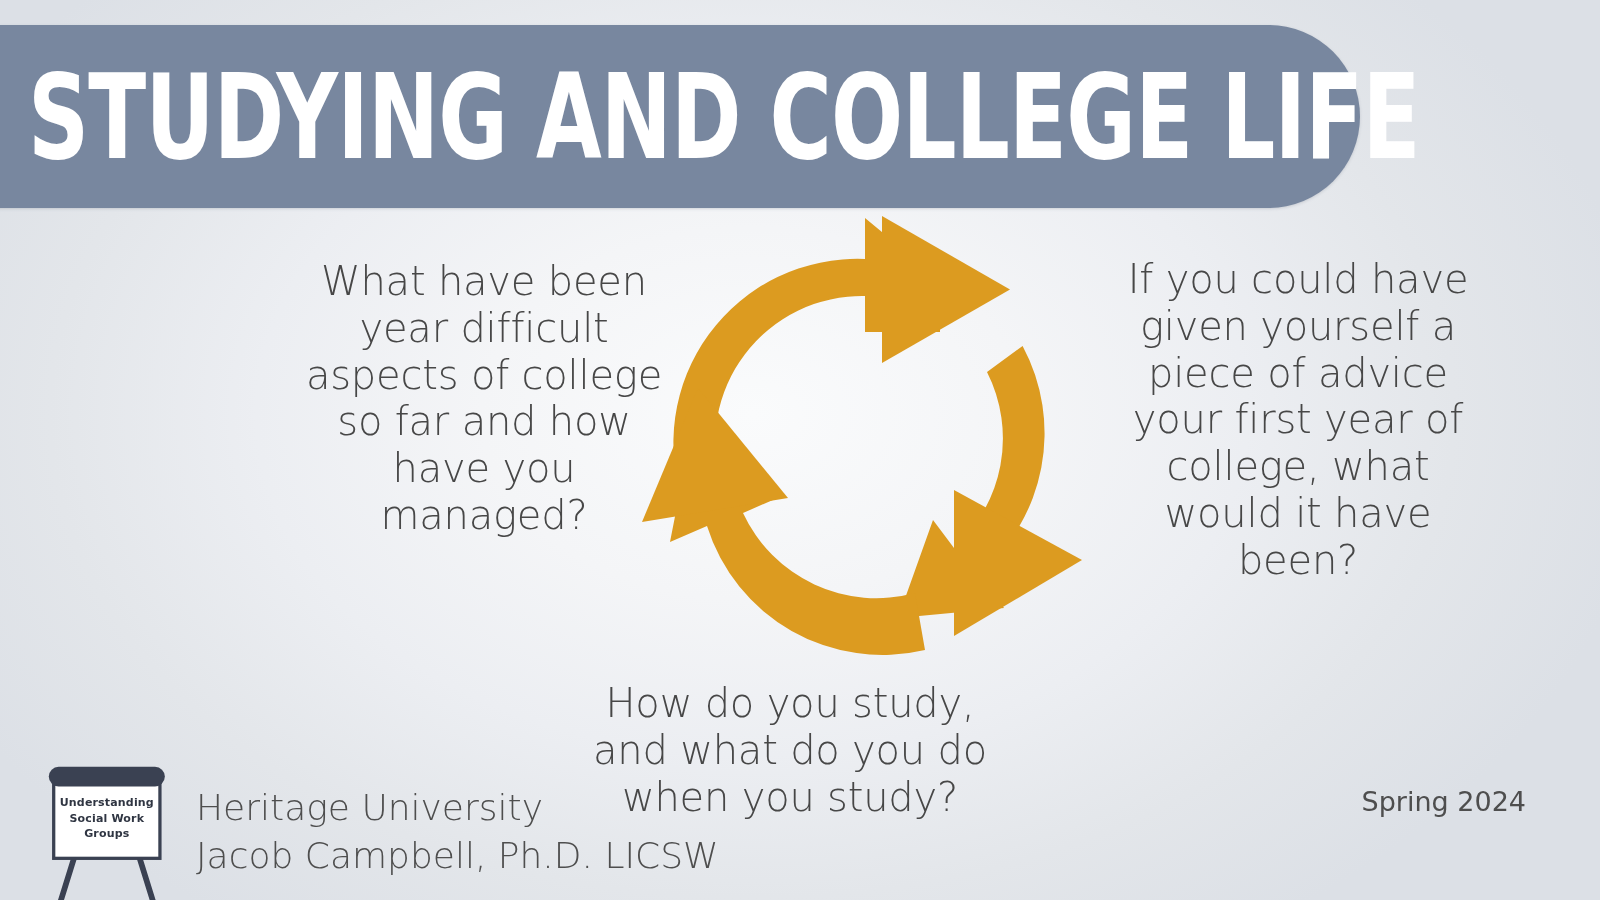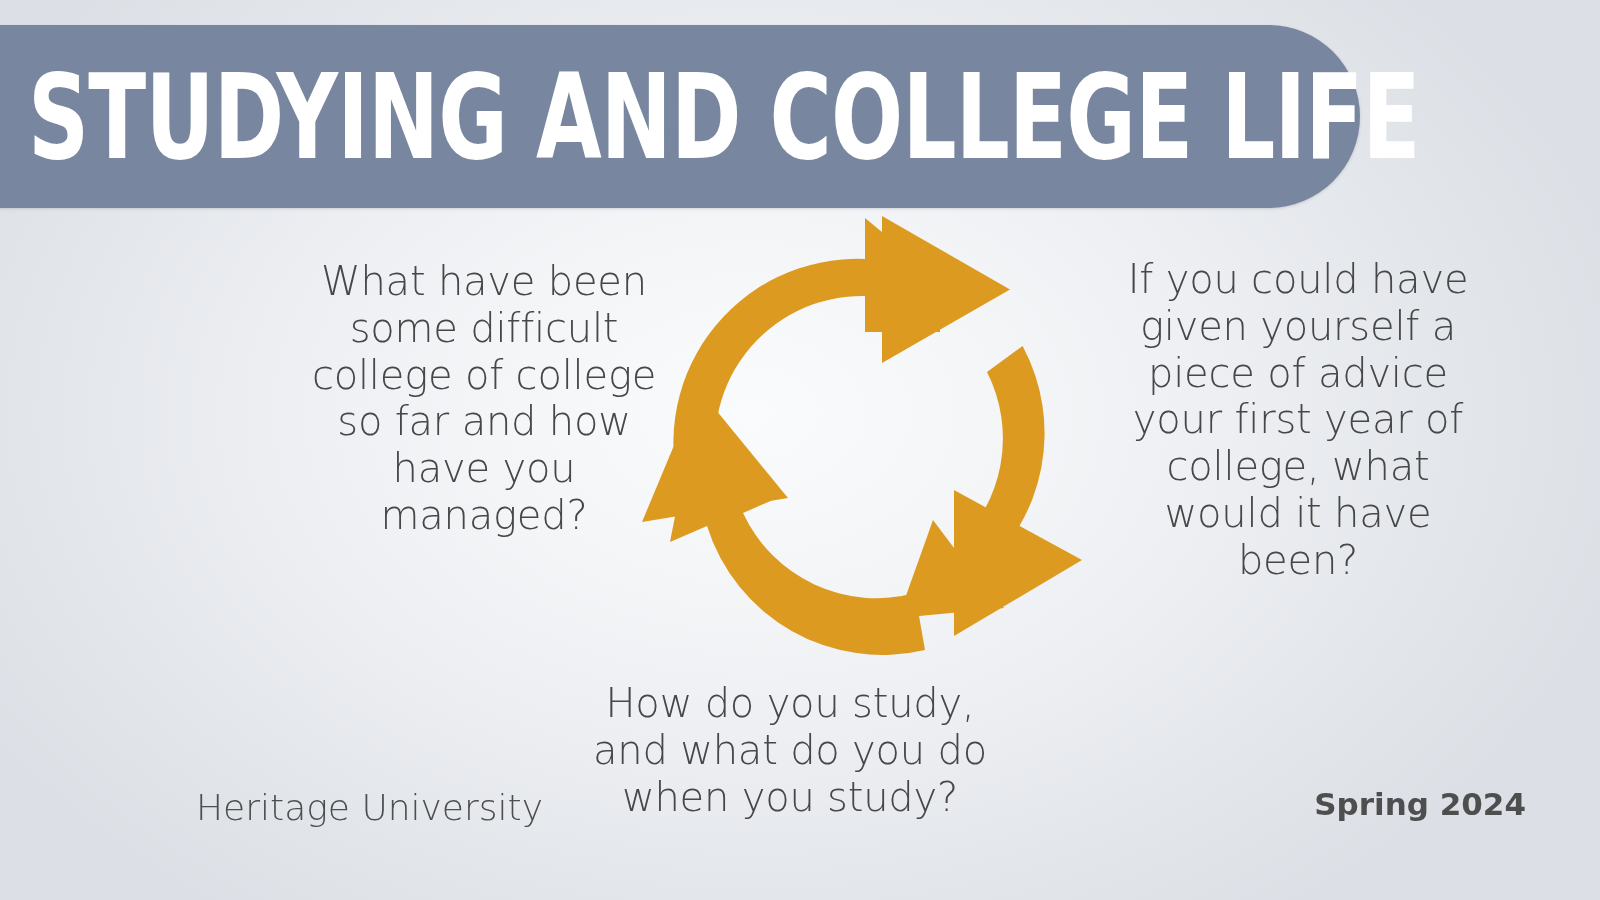--- a/index.html
+++ b/index.html
@@ -102,22 +102,22 @@
     font-size: 36px;
     line-height: 1.33;
     white-space: nowrap;
   }
   #footer-right {
     position: absolute;
     right: 74px;
     top: 784px;
     color: #4e4e4e;
     font-family: "DejaVu Sans", "Liberation Sans", sans-serif;
-    font-weight: 700;
-    font-size: 31px;
+    font-weight: 400;
+    font-size: 27px;
     line-height: 1.33;
     text-align: center;
     white-space: nowrap;
   }
 
   
   #logo {
     position: absolute;
     left: 28px;
     top: 757px;
@@ -135,21 +135,21 @@
 </style>
 </head>
 <body>
 
 <div id="slide">
 
   <div id="title-bar">
     <div id="title-text">STUDYING AND COLLEGE LIFE</div>
   </div>
 
-  <div class="qtext" id="q-left">What have been some difficult college of college so far and how have you managed?</div>
+  <div class="qtext" id="q-left">What have been year difficult aspects of college so far and how have you managed?</div>
 
   <div class="qtext" id="q-bottom">How do you study, and what do you do when you study?</div>
 
   <div class="qtext" id="q-right">If you could have given yourself a piece of advice your first year of college, what would it have been?</div>
 
   <div id="cycle">
     <svg viewBox="0 0 470 470" xmlns="http://www.w3.org/2000/svg">
       <g fill="#DC9B20">
 
         <path d="M 235 55
@@ -200,22 +200,38 @@
                  Z"></path>
 
         <path d="M 12 314
                  L 158 290
                  L 68 180
                  Z"></path>
       </g>
     </svg>
   </div>
 
+  <div id="logo">
+    <svg viewBox="0 0 156 175" xmlns="http://www.w3.org/2000/svg">
+
+      <path d="M 40 120 L 22 178" stroke="#3A4152" stroke-width="7" fill="none" stroke-linecap="round"></path>
+      <path d="M 118 120 L 136 178" stroke="#3A4152" stroke-width="7" fill="none" stroke-linecap="round"></path>
+
+      <rect x="14" y="26" width="130" height="98" fill="#FFFFFF" stroke="#3A4152" stroke-width="4"></rect>
+
+      <rect x="8" y="12" width="142" height="24" rx="12" ry="12" fill="#3A4152"></rect>
+
+      <text class="logo-line" x="79" y="60" text-anchor="middle">Understanding</text>
+      <text class="logo-line" x="79" y="79" text-anchor="middle">Social Work</text>
+      <text class="logo-line" x="79" y="98" text-anchor="middle">Groups</text>
+    </svg>
+  </div>
 
   <div id="footer-left">
     <div>Heritage University</div>
+    <div>Jacob Campbell, Ph.D. LICSW</div>
   </div>
 
   <div id="footer-right">
     <div>Spring 2024</div>
   </div>
 
 </div>
 
 </body></html>

